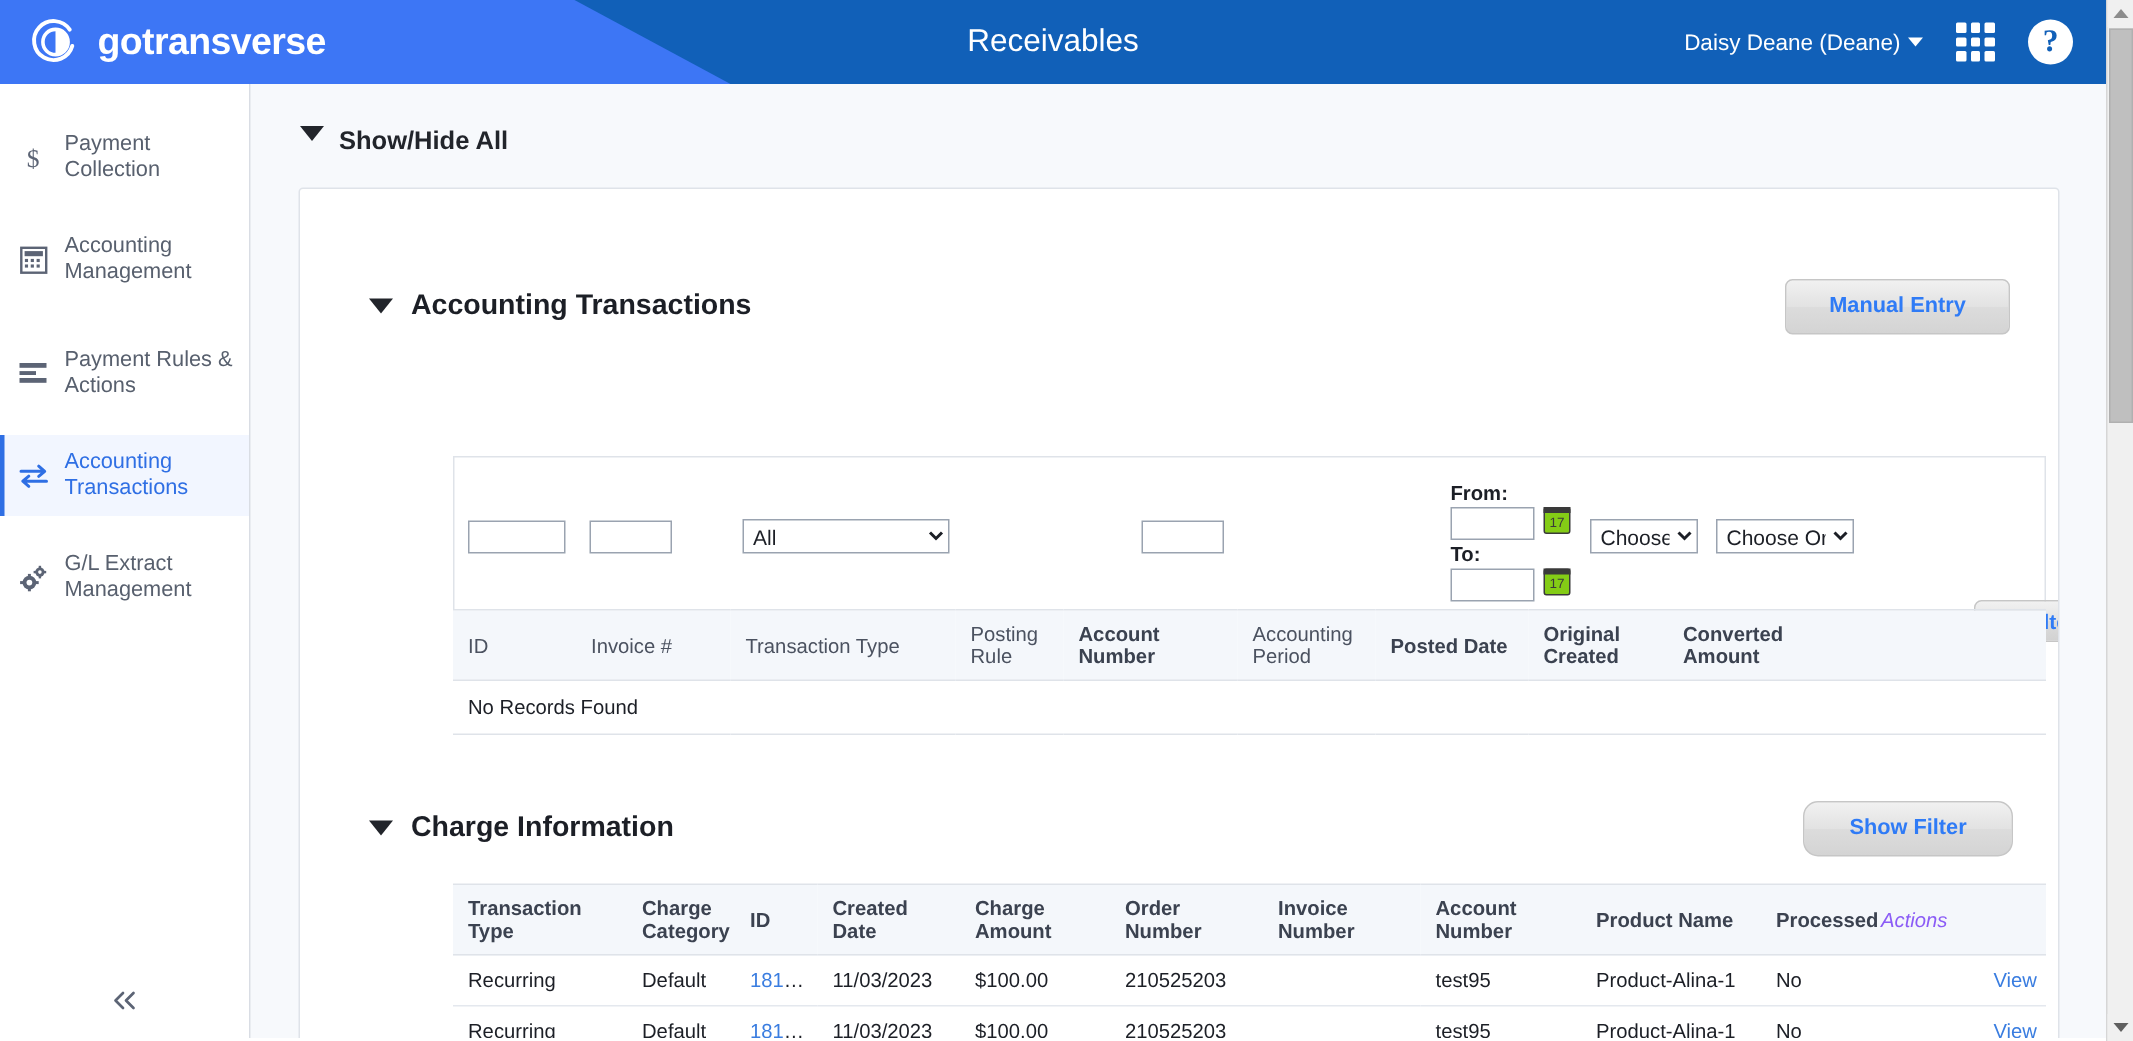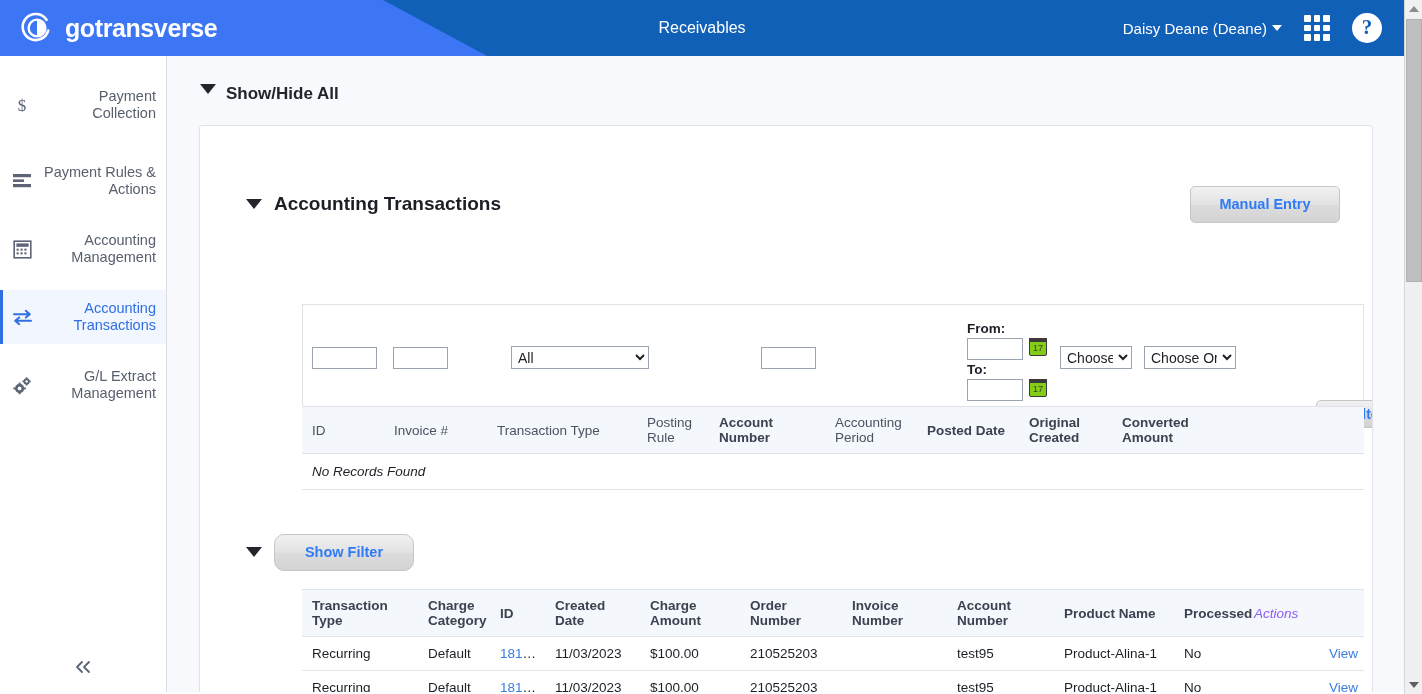--- a/index.html
+++ b/index.html
@@ -37,21 +37,21 @@
   }
   #brand-logo { width: 34px; height: 34px; position: relative; }
   #brand-name {
     color: #ffffff; font-size: 25px; font-weight: bold;
     letter-spacing: -0.4px; line-height: 34px; text-align: right;
   }
   #page-title {
     position: absolute; left: 0; top: 0;
     width: 1404px; height: 56px;
     line-height: 56px; text-align: center;
-    color: #ffffff; font-size: 16px;
+    color: #ffffff; font-size: 21px;
     pointer-events: none;
   }
   #header-right {
     position: absolute; right: 22px; top: 0;
     height: 56px; display: flex; align-items: center; gap: 22px;
   }
   #user-menu {
     display: flex; align-items: center; gap: 5px;
     color: #ffffff; font-size: 15px; cursor: pointer;
   }
@@ -98,21 +98,21 @@
   .nav-item.active::before {
     content: ""; position: absolute; left: 0; top: 0;
     width: 3px; height: 100%; background: #2f6fe4;
   }
   .nav-icon {
     width: 22px; min-width: 22px; height: 22px;
     display: flex; align-items: center; justify-content: center;
     color: #5c6475;
   }
   .nav-item.active .nav-icon { color: #2f6fe4; }
-  .nav-label { flex: 1; text-align: right; }
+  .nav-label { flex: 1; }
   #sidebar-collapse {
     position: absolute; left: 0; bottom: 8px;
     width: 166px; height: 34px;
     display: flex; align-items: center; justify-content: center;
     color: #5c6475; cursor: pointer;
   }
 
   
   #main {
     position: absolute; left: 168px; top: 56px;
@@ -244,21 +244,21 @@
   .data-table tbody td {
     padding: 9px 6px 9px 10px;
     font-size: 13.5px;
     color: #1c1f26;
     border-bottom: 1px solid #e4e8ee;
     white-space: nowrap; overflow: hidden; text-overflow: ellipsis;
   }
   .lnk { color: #3a7de0; cursor: pointer; }
   #empty-row td {
     border-bottom: 1px solid #dfe3e9;
-    color: #1c1f26; font-size: 13.5px; font-style: italic;
+    color: #1c1f26; font-size: 13.5px;
   }
 
   #acct-table-wrap { position: absolute; left: 102px; top: 280px; width: 1062px; }
   #charge-table-wrap { position: absolute; left: 102px; top: 463px; width: 1062px; }
 
   #charge-section-head { position: absolute; left: 0; top: 400px; width: 1174px; }
 
   
   #scrollbar {
     position: absolute; right: 0; top: 0;
@@ -341,47 +341,47 @@
 
   <div id="sidebar">
 
     <div class="nav-item" style="margin-top:22px;">
       <span class="nav-icon">
         <svg width="16" height="20" viewBox="0 0 16 20">
           <text x="8" y="16" font-size="17" font-family="Liberation Serif, serif" fill="currentColor" text-anchor="middle">$</text>
         </svg>
       </span>
       <span class="nav-label">Payment Collection</span>
-    </div>
-
-    <div class="nav-item" style="margin-top:22px;">
-      <span class="nav-icon">
-        <svg width="20" height="16" viewBox="0 0 20 16">
-          <rect x="1" y="1" width="18" height="3.2" fill="currentColor"></rect>
-          <rect x="1" y="6.4" width="11" height="2.6" fill="currentColor"></rect>
-          <rect x="1" y="11" width="18" height="3.2" fill="currentColor"></rect>
-        </svg>
-      </span>
-      <span class="nav-label">Payment Rules &amp; Actions</span>
     </div>
 
     <div class="nav-item" style="margin-top:14px;">
       <span class="nav-icon">
         <svg width="19" height="19" viewBox="0 0 19 19">
           <rect x="1.2" y="1.2" width="16.6" height="16.6" fill="none" stroke="currentColor" stroke-width="1.6"></rect>
           <rect x="3.4" y="3.4" width="12.2" height="3.4" fill="currentColor"></rect>
           <rect x="3.6" y="8.6" width="2.1" height="2.1" fill="currentColor"></rect>
           <rect x="7.5" y="8.6" width="2.1" height="2.1" fill="currentColor"></rect>
           <rect x="11.4" y="8.6" width="2.1" height="2.1" fill="currentColor"></rect>
           <rect x="3.6" y="12.3" width="2.1" height="2.1" fill="currentColor"></rect>
           <rect x="7.5" y="12.3" width="2.1" height="2.1" fill="currentColor"></rect>
           <rect x="11.4" y="12.3" width="2.1" height="2.1" fill="currentColor"></rect>
         </svg>
       </span>
       <span class="nav-label">Accounting Management</span>
+    </div>
+
+    <div class="nav-item" style="margin-top:22px;">
+      <span class="nav-icon">
+        <svg width="20" height="16" viewBox="0 0 20 16">
+          <rect x="1" y="1" width="18" height="3.2" fill="currentColor"></rect>
+          <rect x="1" y="6.4" width="11" height="2.6" fill="currentColor"></rect>
+          <rect x="1" y="11" width="18" height="3.2" fill="currentColor"></rect>
+        </svg>
+      </span>
+      <span class="nav-label">Payment Rules &amp; Actions</span>
     </div>
 
     <div class="nav-item active" style="margin-top:14px;">
       <span class="nav-icon">
         <svg width="21" height="17" viewBox="0 0 21 17">
           <path d="M2 5.2 H17.5 M13.8 1.8 L17.8 5.2 L13.8 8.6" fill="none" stroke="currentColor" stroke-width="2" stroke-linecap="round" stroke-linejoin="round"></path>
           <path d="M19 11.8 H3.5 M7.2 8.4 L3.2 11.8 L7.2 15.2" fill="none" stroke="currentColor" stroke-width="2" stroke-linecap="round" stroke-linejoin="round"></path>
         </svg>
       </span>
       <span class="nav-label">Accounting Transactions</span>
@@ -429,21 +429,21 @@
 
       <div class="section-head" style="margin-top:52px;">
         <span class="tri-toggle"></span>
         <span class="section-title">Accounting Transactions</span>
         <button class="btn-gray">Manual Entry</button>
       </div>
 
       <div id="filter-panel">
         <input class="fin" style="left: 9px; top: 42px; width: 65px;" value="">
         <input class="fin" style="left: 90px; top: 42px; width: 55px;" value="">
-        <select class="fsel" style="left:208px; top:41px; width:138px;">
+        <select class="fsel" style="left:192px; top:41px; width:138px;">
           <option>All</option>
         </select>
         <input class="fin" style="left: 458px; top: 42px; width: 55px;" value="">
 
         <span class="flabel" style="left:664px; top:16px;">From:</span>
         <input class="fin" style="left: 664px; top: 33px; width: 56px;" value="">
         <span class="cal-icon" style="left:726px; top:33px;">
           <span>17</span>
         </span>
 
@@ -494,20 +494,21 @@
           <tbody>
             <tr id="empty-row">
               <td colspan="10" style="padding:10px 6px 10px 10px;">No Records Found</td>
             </tr>
           </tbody>
         </table>
       </div>
 
       <div id="charge-section-head" class="section-head">
         <span class="tri-toggle"></span>
+        <span class="section-title">Charge Information</span>
         <button class="btn-gray" style="min-width:140px;border-radius:10px;">Show Filter</button>
       </div>
 
       <div id="charge-table-wrap">
         <table class="data-table" id="charge-table">
           <colgroup>
             <col style="width:116px">
               <col style="width:72px">
               <col style="width:55px">
               <col style="width:95px">

